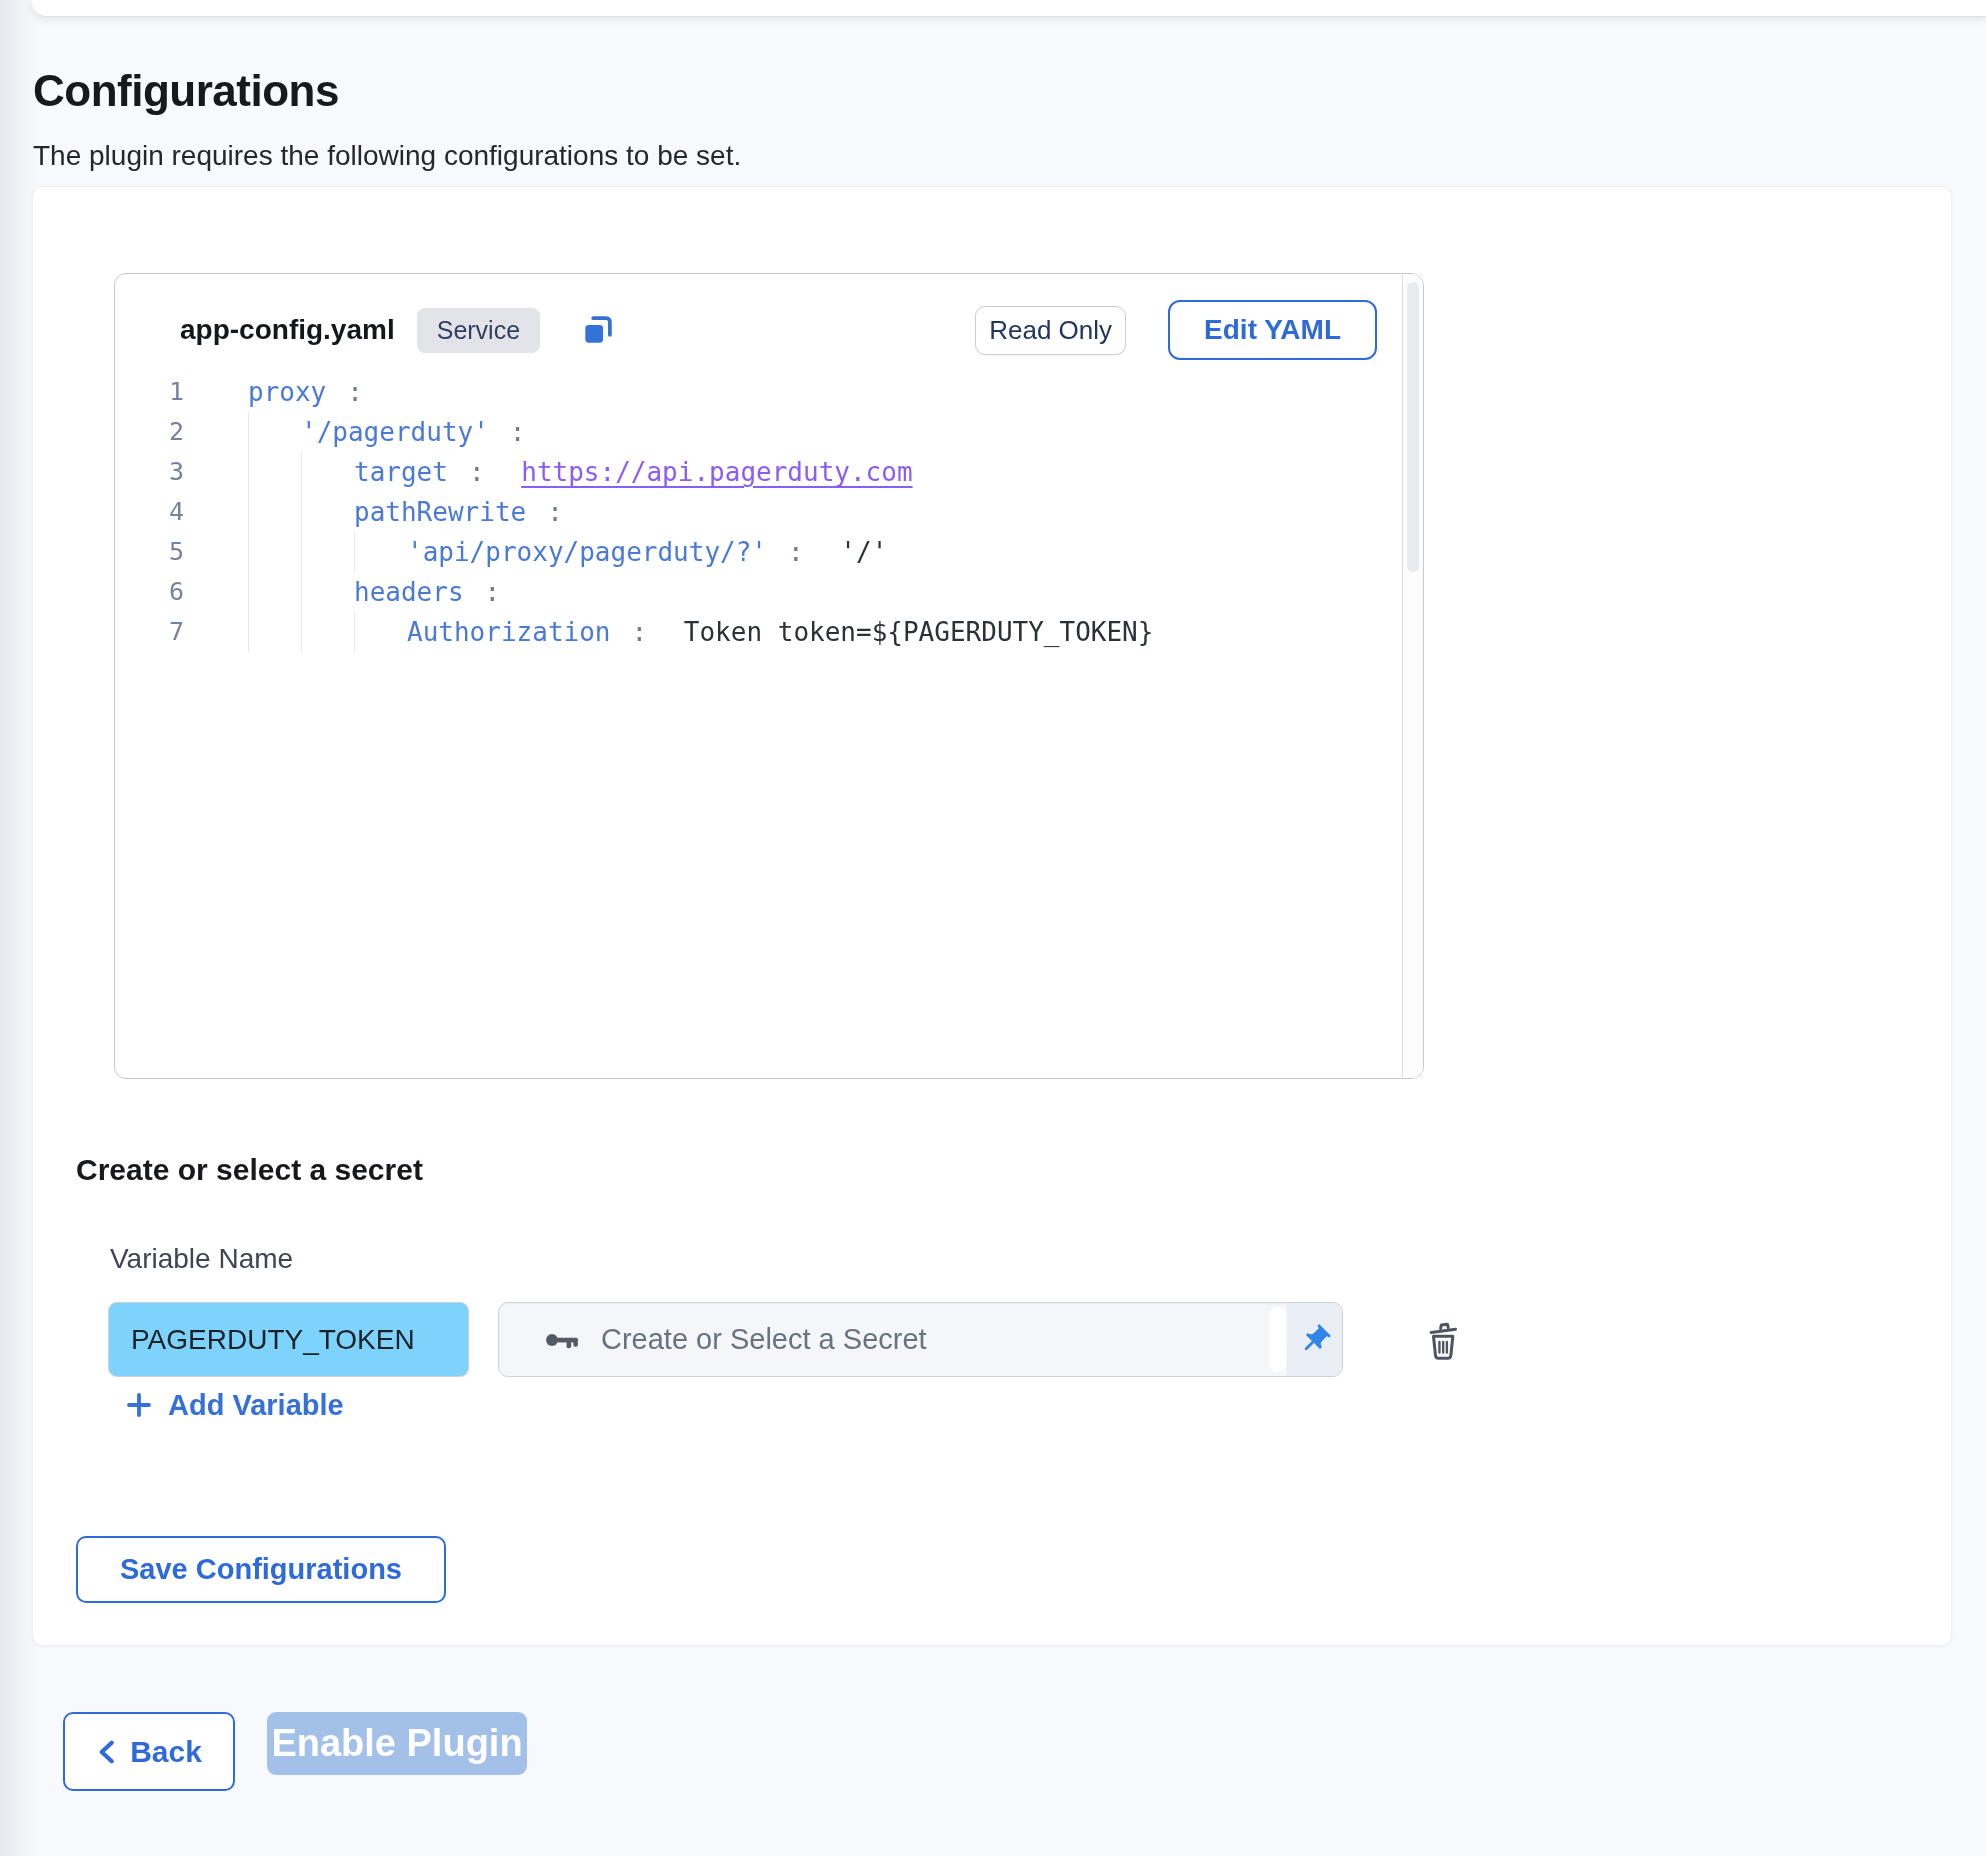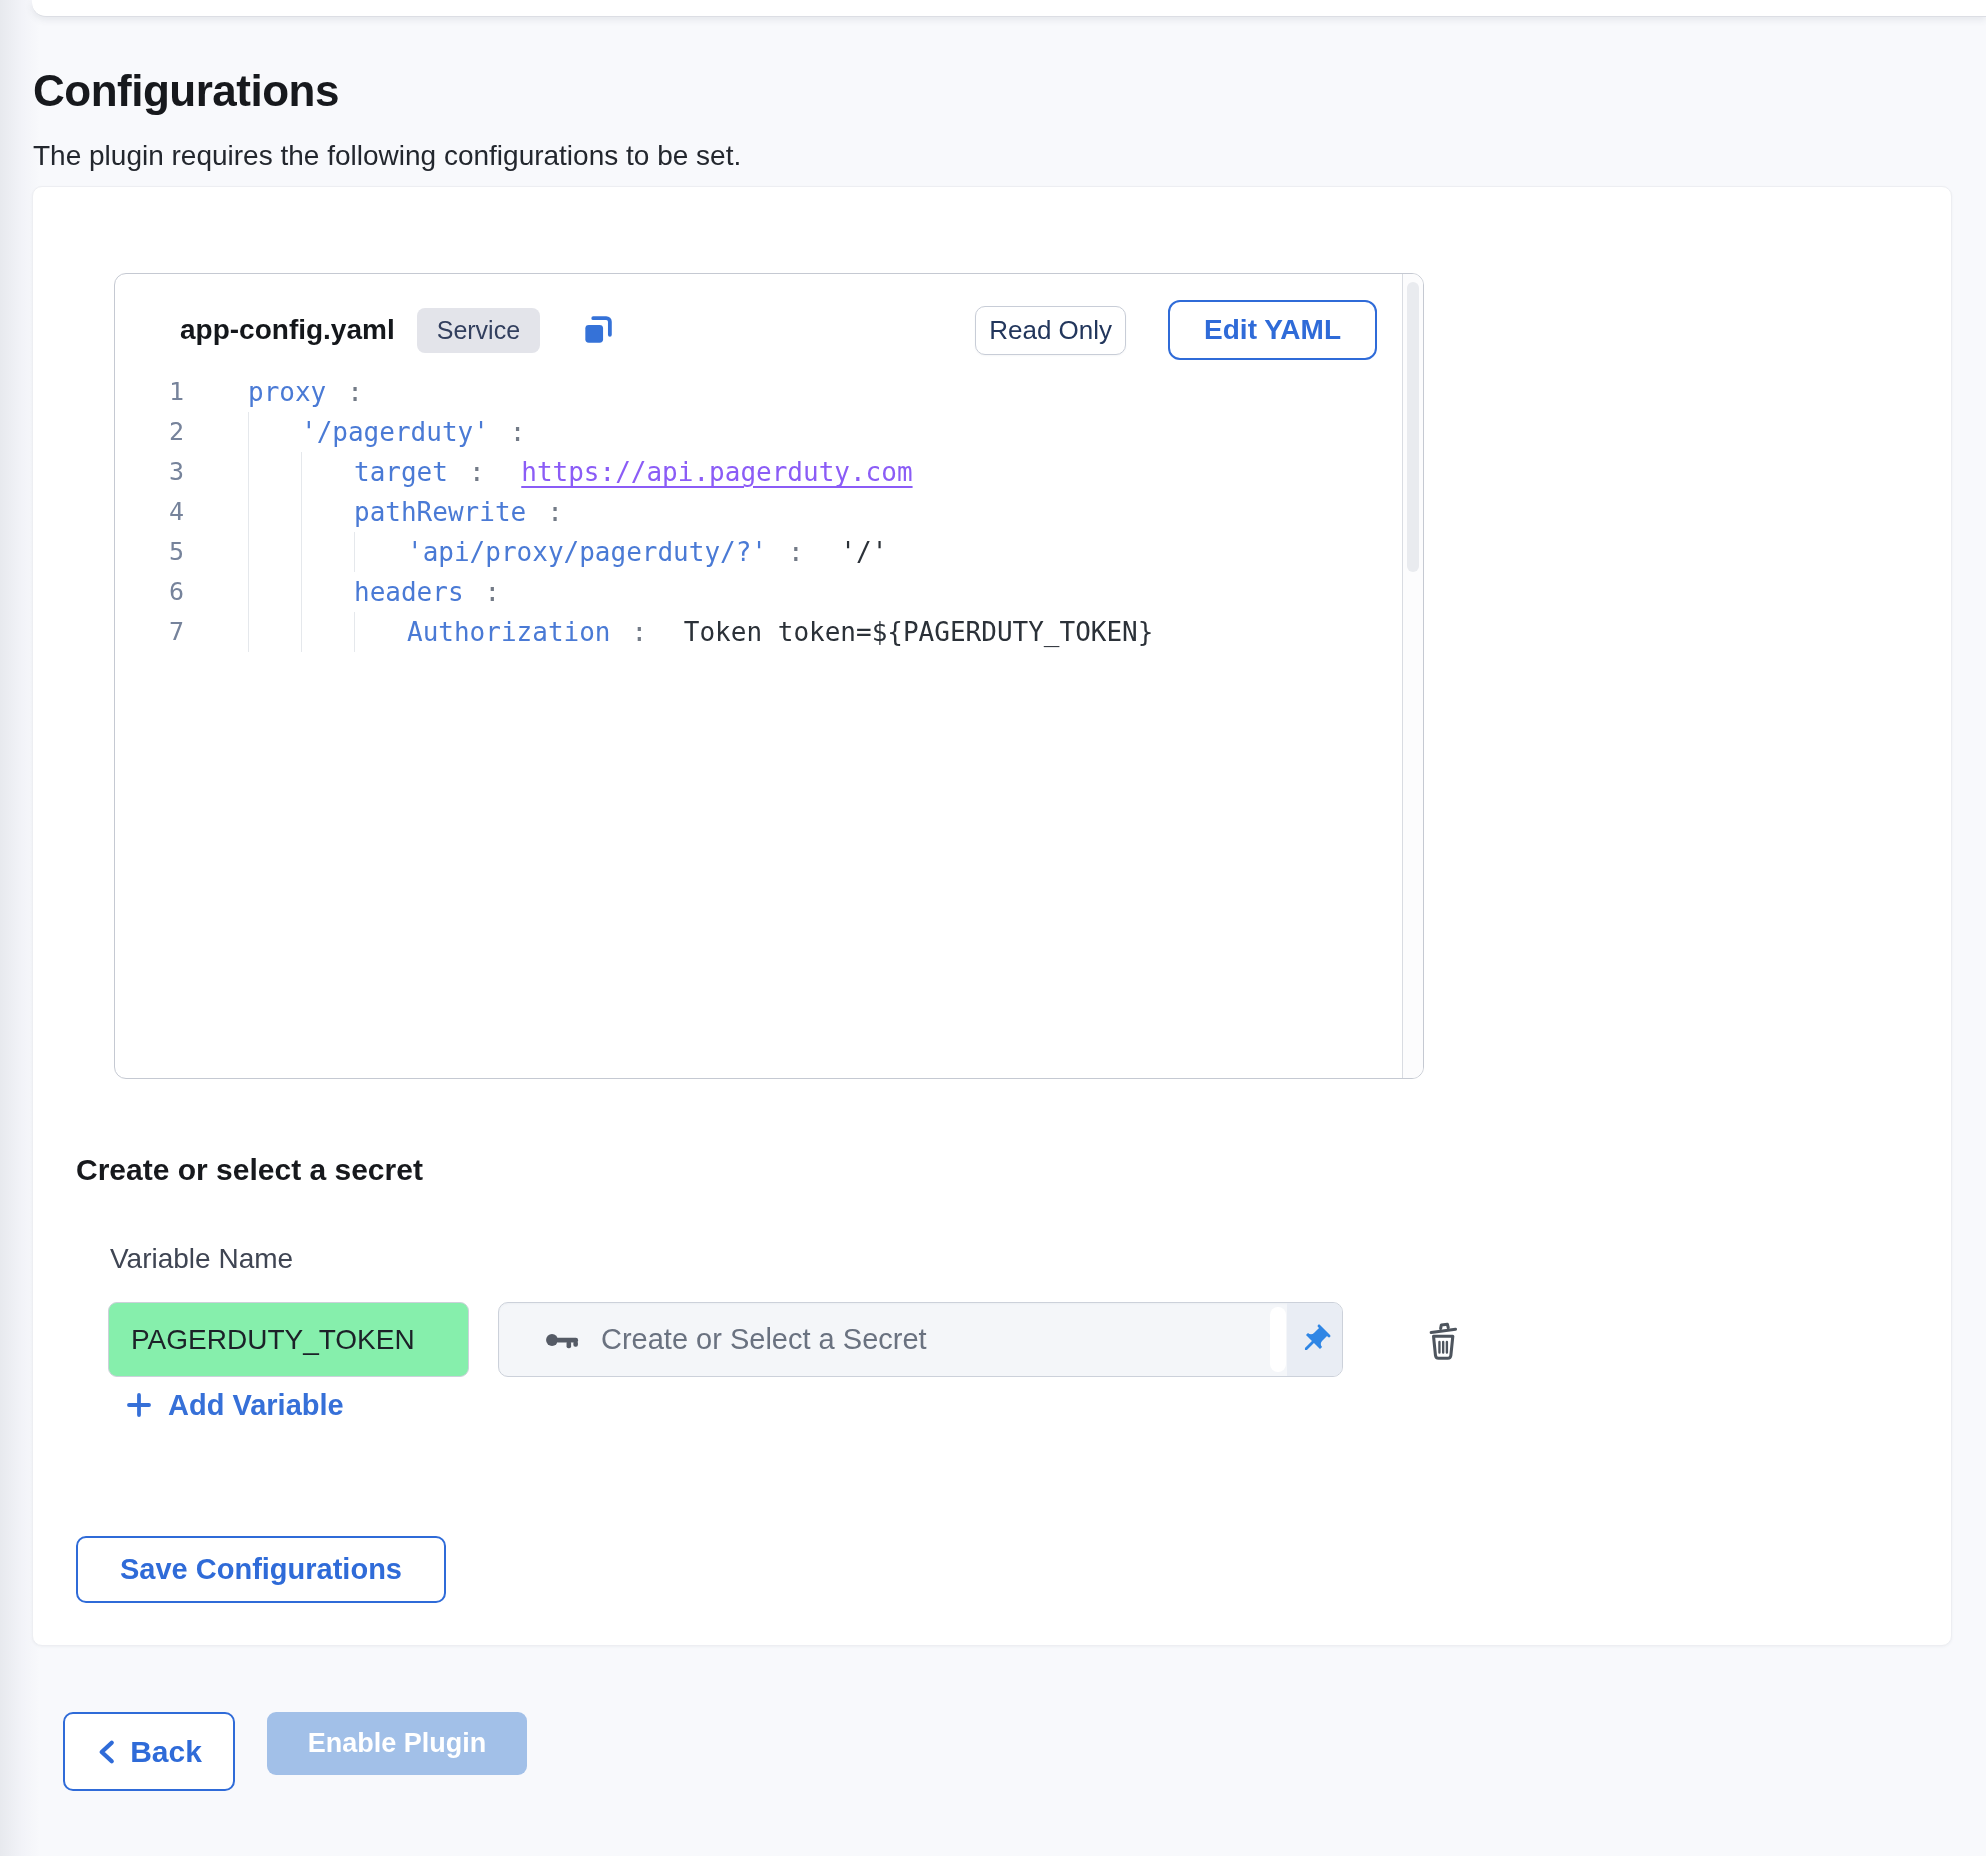--- a/index.html
+++ b/index.html
@@ -87,21 +87,21 @@
   .secret-heading {
     position:absolute; left:43px; top:966px;
     font-size:30px; font-weight:700; color:#17191d;
   }
   .variable-label {
     position:absolute; left:77px; top:1056px;
     font-size:28px; color:#3f4553;
   }
   .variable-input {
     position:absolute; left:75px; top:1115px; width:361px; height:75px;
-    border:1px solid #ccd1da; border-radius:9px; background:#86efac;
+    border:1px solid #ccd1da; border-radius:9px; background:#7dd3fc;
     font-family:"Liberation Sans", sans-serif;
     font-size:28px; color:#1c2128; padding:0 22px; outline:none;
   }
   .secret-select {
     position:absolute; left:465px; top:1115px; width:845px; height:75px;
     border:1px solid #ccd1da; border-radius:10px; background:#f4f6f9;
     display:flex; align-items:center; cursor:pointer; overflow:hidden;
     box-shadow:inset 0 1px 2px rgba(60,70,90,0.04);
   }
   .secret-select .key-wrap { margin-left:42px; display:flex; align-items:center; }
@@ -133,21 +133,21 @@
   
   .back-btn {
     position:absolute; left:63px; top:1712px; width:172px; height:79px;
     border:2.5px solid #2f6bd8; border-radius:10px; background:#ffffff;
     color:#2f6bd8; font-size:30px; font-weight:700;
     display:flex; align-items:center; justify-content:center; gap:14px; cursor:pointer;
   }
   .enable-btn {
     position:absolute; left:267px; top:1712px; width:260px; height:63px;
     border:none; border-radius:9px; background:#a2c0e8;
-    color:#ffffff; font-size:27px; font-weight:700;
+    color:#ffffff; font-size:38px; font-weight:700;
     display:flex; align-items:center; justify-content:center; cursor:default;
   }
 </style>
 </head>
 <body>
 
 <div class="left-shade"></div>
 <div class="top-bar"></div>
 
 <h1 class="page-title">Configurations</h1>

